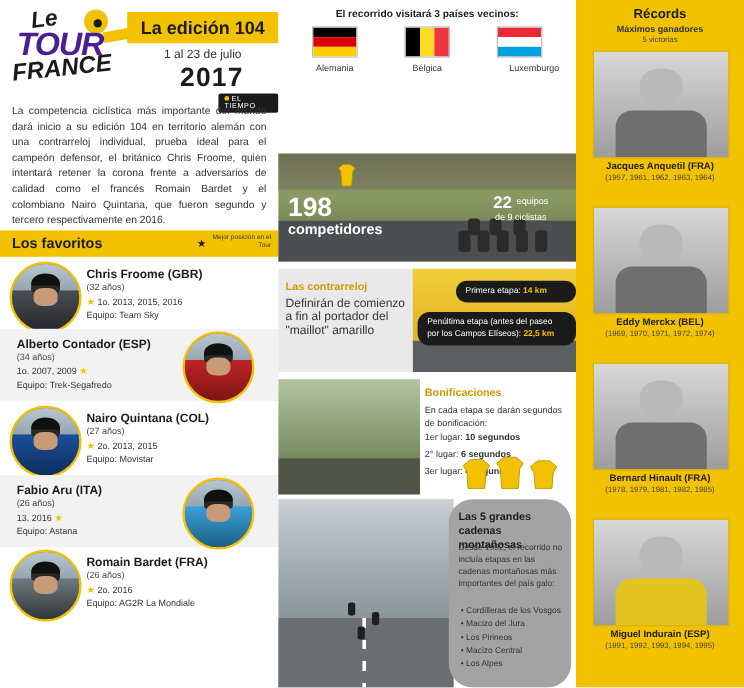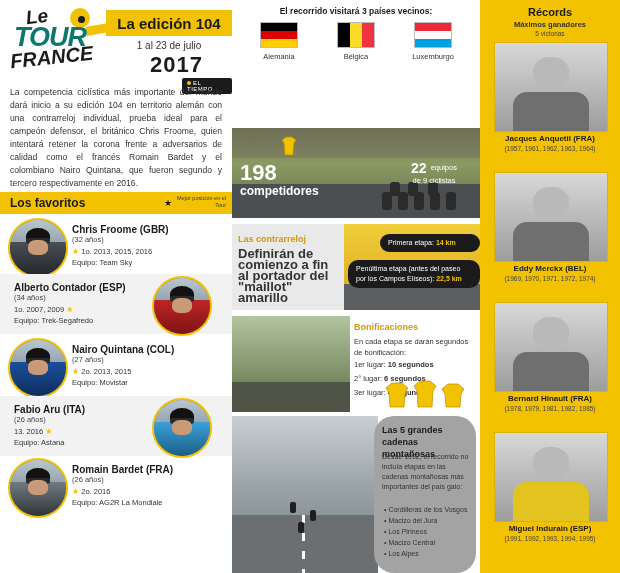--- a/index.html
+++ b/index.html
@@ -16,21 +16,21 @@
   
   .left{position:absolute;left:0;top:0;width:232px;height:573px;background:#ffffff;}
   .logo{position:absolute;left:8px;top:4px;width:108px;height:78px;}
   .logo .word1{
     position:absolute;left:18px;top:2px;
     font-size:19px;font-weight:bold;font-style:italic;color:#1b1b1b;
     transform:rotate(-7deg);
   }
   .logo .word2{
     position:absolute;left:6px;top:18px;
-    font-size:27px;font-weight:bold;font-style:italic;color:#0f766e;
+    font-size:27px;font-weight:bold;font-style:italic;color:#4c1d95;
     letter-spacing:-1px;
   }
   .logo .word3{
     position:absolute;left:2px;top:42px;
     font-size:20px;font-weight:bold;font-style:italic;color:#1b1b1b;
     transform:rotate(-6deg);
   }
   .logo .circle{
     position:absolute;left:62px;top:4px;width:20px;height:20px;border-radius:50%;
     background:#f2c200;
@@ -132,21 +132,21 @@
   .teams-num{font-size:14px;font-weight:bold;color:#fff;}
   .teams-lbl{font-size:7.5px;color:#fff;line-height:10px;}
   .teams-sub{font-size:7.5px;color:#fff;}
 
   .tt-band{
     position:absolute;left:0;top:224px;width:248px;height:86px;
     background:#e9e9e9;
   }
   .tt-left{position:absolute;left:6px;top:10px;width:104px;}
   .tt-title{font-size:9px;font-weight:bold;color:#d39a00;}
-  .tt-txt{font-size:13px;line-height:11px;color:#333;margin-top:4px;font-weight:bold;}
+  .tt-txt{font-size:10px;line-height:11px;color:#333;margin-top:4px;}
   .tt-rightimg{
     position:absolute;left:112px;top:0;width:136px;height:86px;
     background:linear-gradient(180deg,#f0cf3a 0%,#e6b92a 50%,#d8a81f 100%);
     overflow:hidden;
   }
   .tt-pill{
     position:absolute;background:#1b1b1b;color:#fff;border-radius:10px;
     font-size:7px;padding:4px 8px;line-height:10px;
   }
   .tt-pill b{color:#f2c200;}
@@ -313,21 +313,21 @@
         <div class="flag-label">Alemania</div>
       </div>
       <div class="flag-item" style="left:91px;top:0;">
         <div class="flag vert">
           <div class="s" style="left:0;background:#000000;"></div>
           <div class="s" style="left:33.34%;background:#fdda24;"></div>
           <div class="s" style="left:66.68%;background:#ef3340;"></div>
         </div>
         <div class="flag-label">Bélgica</div>
       </div>
-      <div class="flag-item" style="left:168px;top:0;">
+      <div class="flag-item" style="left:168px;top:0;text-align:right;">
         <div class="flag">
           <div class="s" style="top:0;background:#ed2939;"></div>
           <div class="s" style="top:33.34%;background:#ffffff;"></div>
           <div class="s" style="top:66.68%;background:#00a1de;"></div>
         </div>
         <div class="flag-label">Luxemburgo</div>
       </div>
     </div>
 
 

